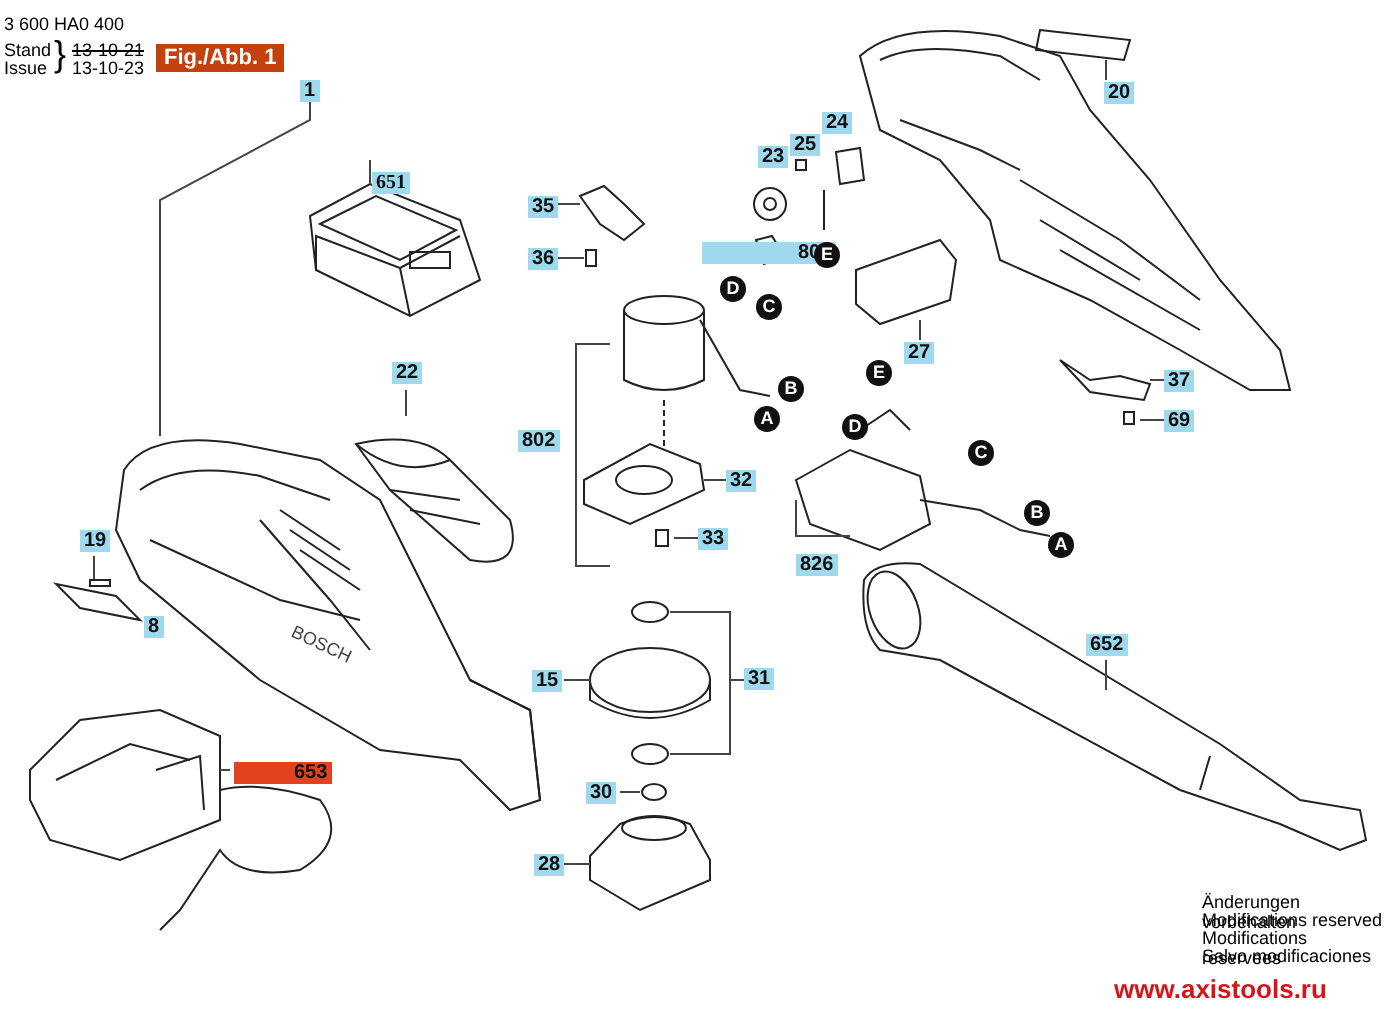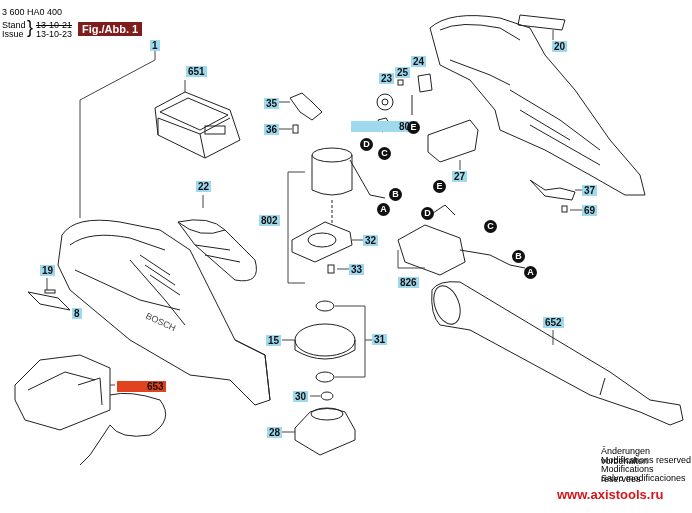--- a/index.html
+++ b/index.html
@@ -1,19 +1,19 @@
 <!DOCTYPE html>
 <html><head>
 <meta charset="utf-8">
 <style>
   html,body{margin:0;padding:0;background:#fff;}
   body{width:692px;height:513px;position:relative;overflow:hidden;font-family:"Liberation Sans",sans-serif;color:#000;}
   .abs{position:absolute;}
   .hdr{font-size:9px;line-height:10px;}
-  .fig{background:#7f1d1d;color:#fff;font-weight:bold;font-size:11px;padding:1px 4px;}
+  .fig{background:#c2410c;color:#fff;font-weight:bold;font-size:11px;padding:1px 4px;}
   .lbl{position:absolute;background:#9fd9ee;color:#111;font-weight:bold;font-size:10px;line-height:11px;padding:0 2px;}
   .lbl.red{background:#e2431f;color:#111;padding-left:30px;}
   .circ{position:absolute;width:13px;height:13px;border-radius:50%;background:#111;color:#fff;font-weight:bold;font-size:9px;line-height:13px;text-align:center;}
   .note{font-size:9px;line-height:10px;}
   .url{color:#d4161a;font-weight:bold;font-size:13px;}
   svg{position:absolute;left:0;top:0;}
 </style>
 </head>
 <body>
 
@@ -143,21 +143,21 @@
   <g>
     <path d="M15,385 L40,360 L80,355 L110,368 L110,410 L60,430 L25,420 L15,400 Z" fill="#fff"></path>
     <path d="M28,390 L65,372 L95,380"></path>
     <path d="M78,385 L100,378 L102,405"></path>
     <path d="M110,395 Q130,390 160,400 Q175,420 150,435 Q120,440 110,425 L90,455 L80,465"></path>
     <path d="M110,385 L115,385" stroke="#444"></path>
   </g>
 </svg>
 
 <div class="lbl" style="left:150px;top:40px;">1</div>
-<div class="lbl" style="left:186px;top:66px;">651</div>
+<div class="lbl" style="left:186px;top:86px;font-family:Liberation Serif, serif;">651</div>
 <div class="lbl" style="left:264px;top:98px;">35</div>
 <div class="lbl" style="left:264px;top:124px;">36</div>
 <div class="lbl" style="left:196px;top:181px;">22</div>
 <div class="lbl" style="left:259px;top:215px;">802</div>
 <div class="lbl" style="left:363px;top:235px;">32</div>
 <div class="lbl" style="left:349px;top:264px;">33</div>
 <div class="lbl" style="left:40px;top:265px;">19</div>
 <div class="lbl" style="left:72px;top:308px;">8</div>
 <div class="lbl" style="left:266px;top:335px;">15</div>
 <div class="lbl" style="left:372px;top:334px;">31</div>

